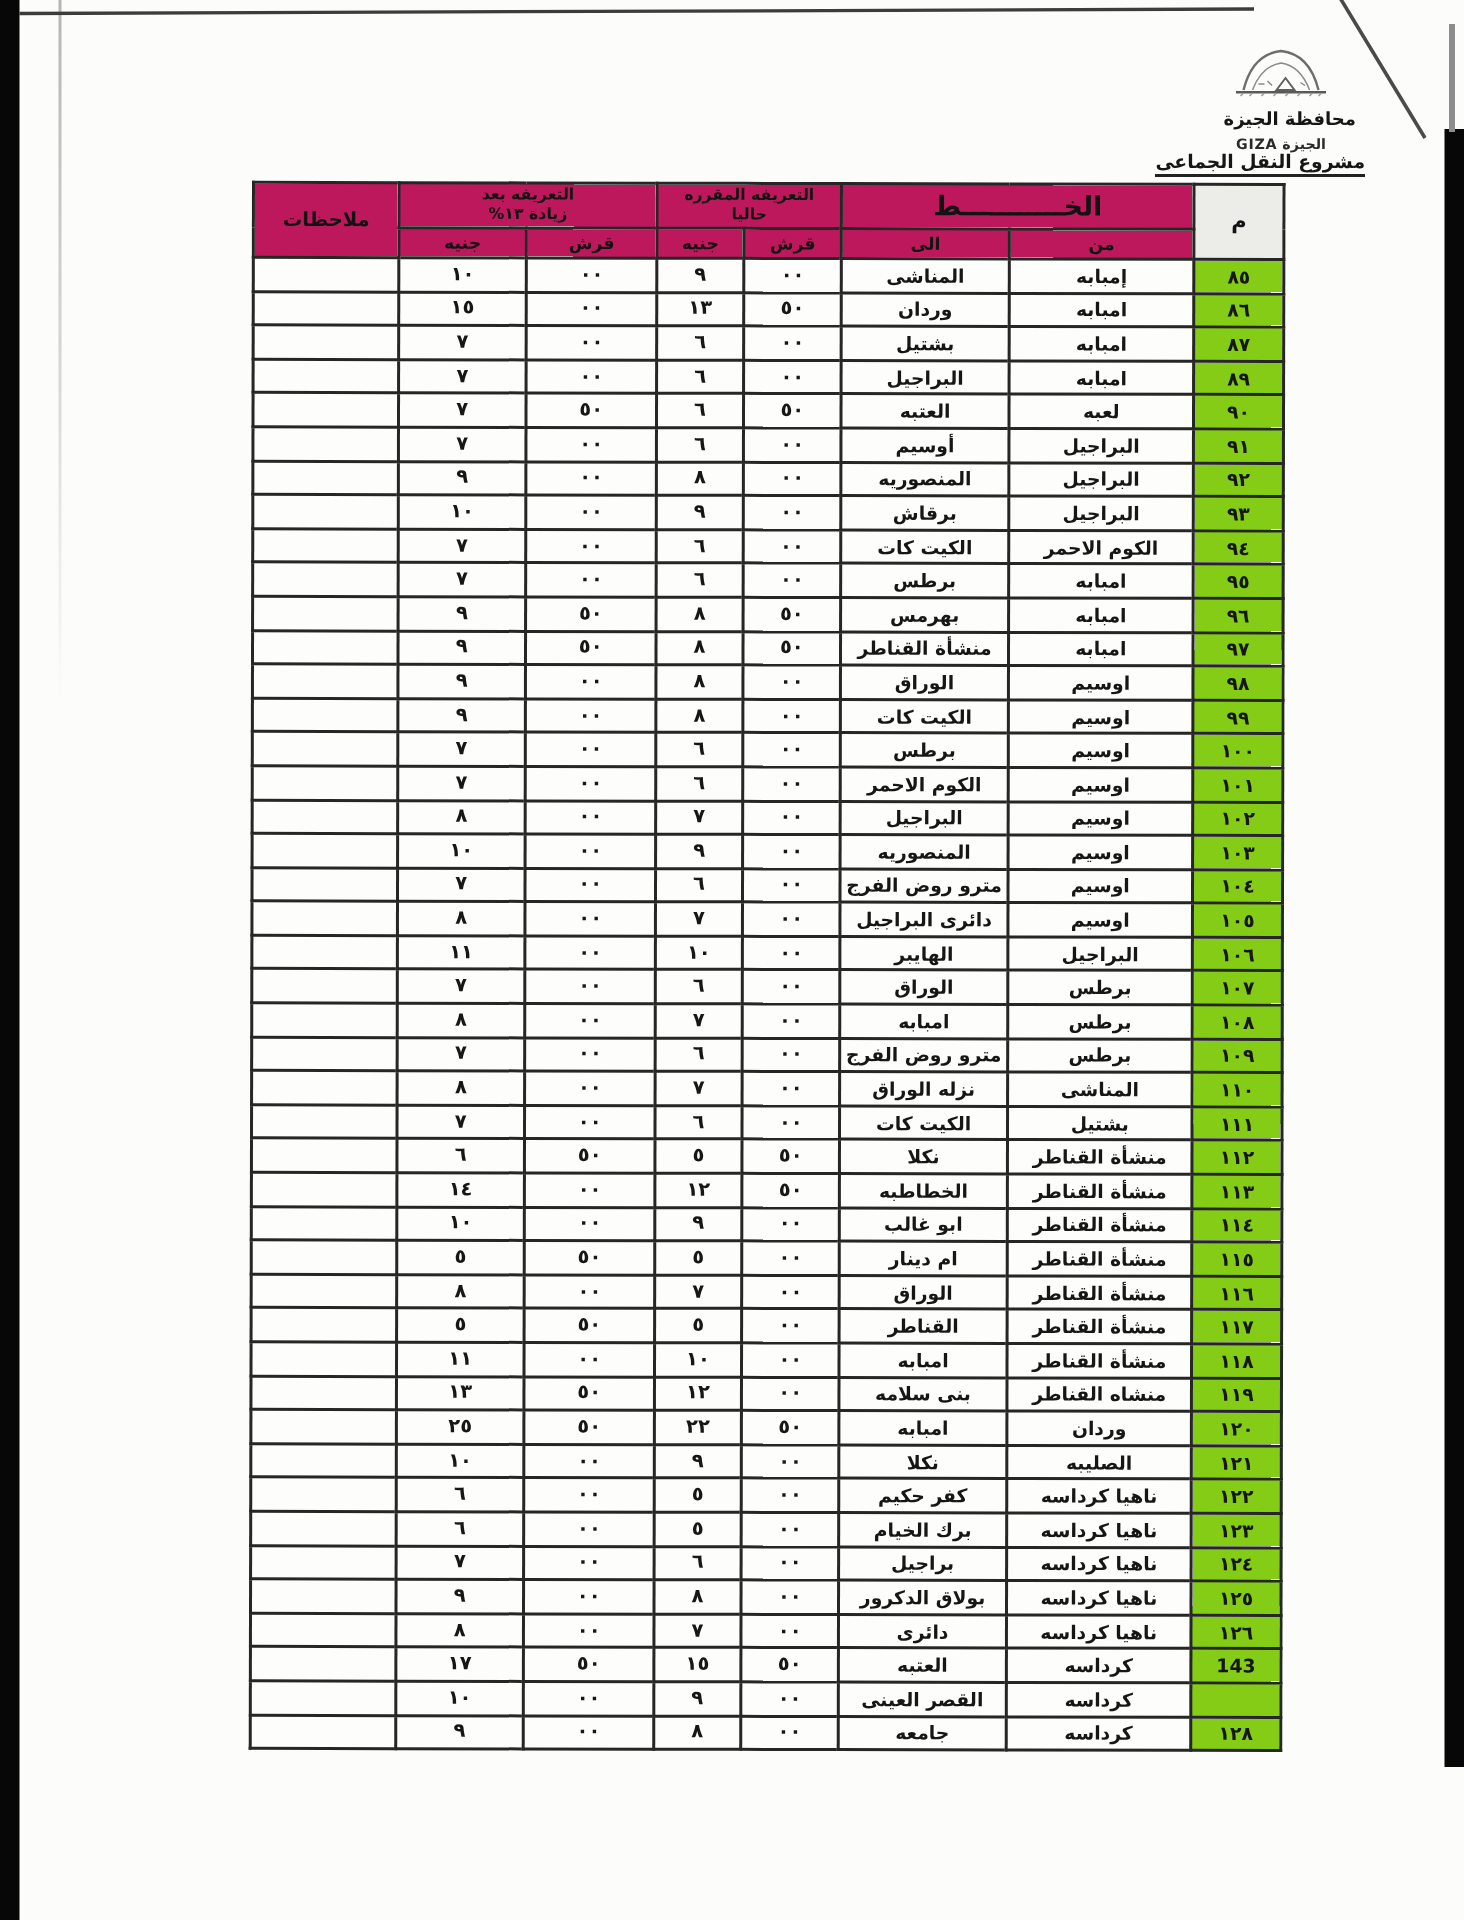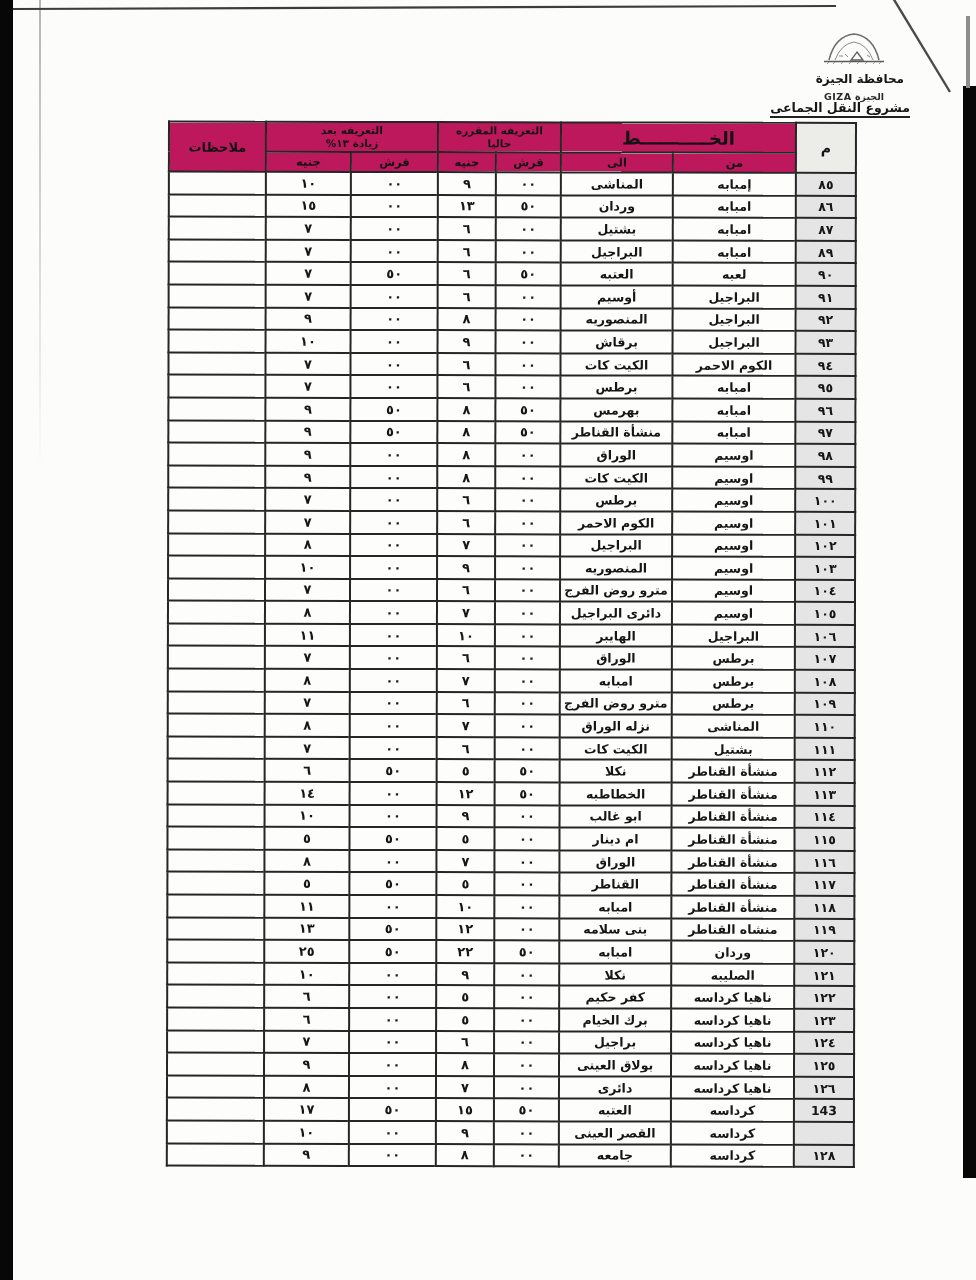--- a/index.html
+++ b/index.html
@@ -38,21 +38,21 @@
   thead tr.h1{height:30px;}
   thead tr.h2{height:20px;}
   thead th{background:#be185d;color:#131313;}
   th.line-head{font-size:18px;letter-spacing:1px;}
   th.num-head{font-size:14px;background:#ecece9;}
   th.tariff-head{font-size:10.5px;line-height:1.25;}
   th.sub-head{font-size:11.5px;margin-left:20px;}
   th.notes-head{font-size:13px;}
   tbody tr{height:22.6px;}
   tbody td{font-size:13px;background:#fdfdfc;}
-  tbody td:first-child{background:#e5e5e5;font-size:12.5px;}
+  tbody td:first-child{background:#84cc16;font-size:12.5px;}
   tbody td:nth-child(2),tbody td:nth-child(3){font-size:12.5px;}
 </style>
 </head>
 <body>
 
 <div class="edge-left"></div>
 <div class="edge-right"></div>
 <div class="edge-right-faint"></div>
 <div class="faint-fold"></div>
 <svg class="overlay" width="976" height="1280">
@@ -495,21 +495,21 @@
         <td>براجيل</td>
         <td>٠٠</td>
         <td>٦</td>
         <td>٠٠</td>
         <td>٧</td>
         <td></td>
       </tr>
       <tr>
         <td>١٢٥</td>
         <td>ناهيا كرداسه</td>
-        <td>بولاق العينى</td>
+        <td>بولاق الدكرور</td>
         <td>٠٠</td>
         <td>٨</td>
         <td>٠٠</td>
         <td>٩</td>
         <td></td>
       </tr>
       <tr>
         <td>١٢٦</td>
         <td>ناهيا كرداسه</td>
         <td>دائرى</td>

